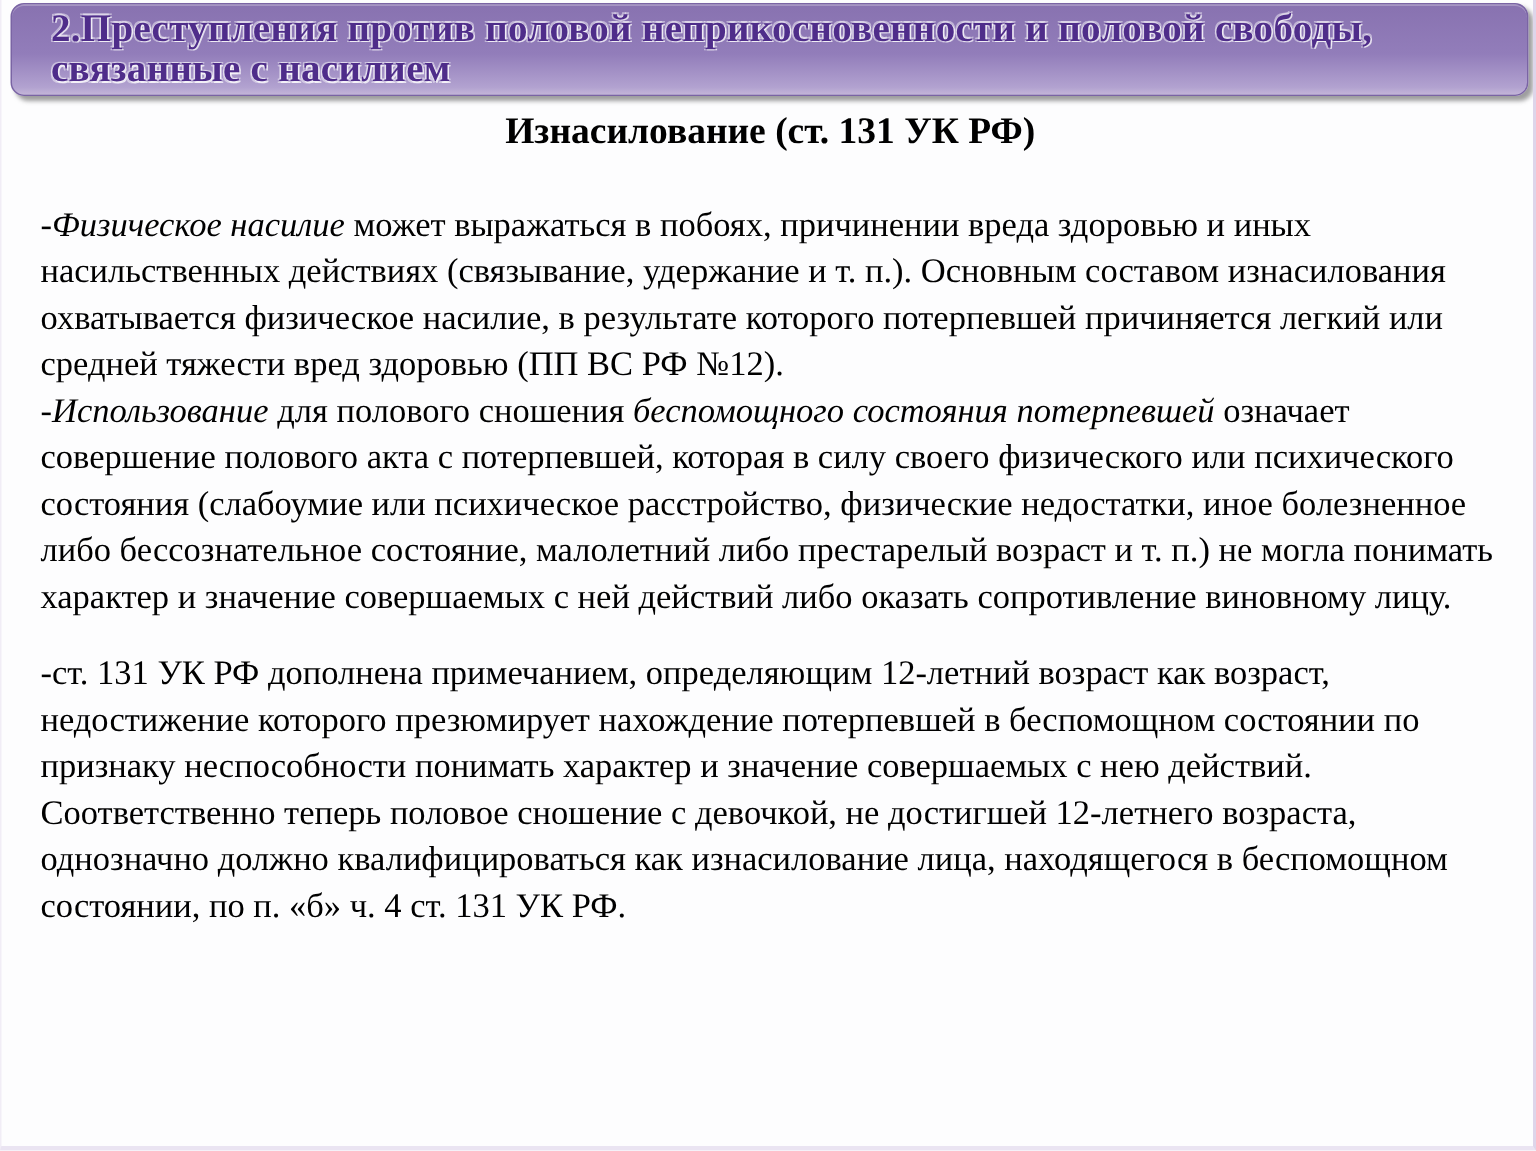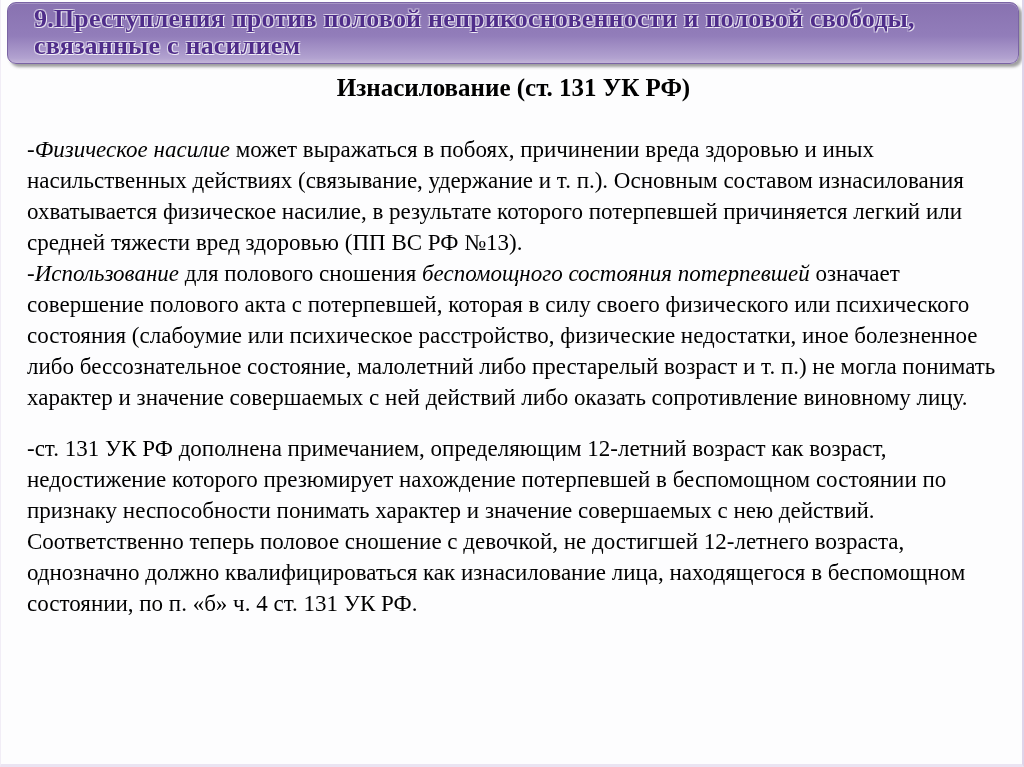--- a/index.html
+++ b/index.html
@@ -78,25 +78,25 @@
   }
   .paragraphs p.gap { margin-top: 20px; }
   .paragraphs em { }
 </style>
 </head>
 <body>
 
 <div class="slide">
 
   <div class="header-plaque">
-    <div class="header-text">9.Преступления против половой неприкосновенности и половой свободы, связанные с насилием</div>
+    <div class="header-text">2.Преступления против половой неприкосновенности и половой свободы, связанные с насилием</div>
   </div>
 
   <div class="body-area">
     <div class="subtitle">Изнасилование (ст. 131 УК РФ)</div>
     <div class="paragraphs" id="paragraphs">
-        <p><span>-</span><em>Физическое насилие</em><span> может выражаться в побоях, причинении вреда здоровью и иных насильственных действиях (связывание, удержание и т. п.). Основным составом изнасилования охватывается физическое насилие, в результате которого потерпевшей причиняется легкий или средней тяжести вред здоровью (ПП ВС РФ №13).</span></p>
+        <p><span>-</span><em>Физическое насилие</em><span> может выражаться в побоях, причинении вреда здоровью и иных насильственных действиях (связывание, удержание и т. п.). Основным составом изнасилования охватывается физическое насилие, в результате которого потерпевшей причиняется легкий или средней тяжести вред здоровью (ПП ВС РФ №12).</span></p>
         <p><span>-</span><em>Использование</em><span> для полового сношения </span><em>беспомощного состояния потерпевшей</em><span> означает совершение полового акта с потерпевшей, которая в силу своего физического или психического состояния (слабоумие или психическое расстройство, физические недостатки, иное болезненное либо бессознательное состояние, малолетний либо престарелый возраст и т. п.) не могла понимать характер и значение совершаемых с ней действий либо оказать сопротивление виновному лицу.</span></p>
         <p class="gap"><span>-ст. 131 УК РФ дополнена примечанием, определяющим 12-летний возраст как возраст, недостижение которого презюмирует нахождение потерпевшей в беспомощном состоянии по признаку неспособности понимать характер и значение совершаемых с нею действий. Соответственно теперь половое сношение с девочкой, не достигшей 12-летнего возраста, однозначно должно квалифицироваться как изнасилование лица, находящегося в беспомощном состоянии, по п. «б» ч. 4 ст. 131 УК РФ.</span></p>
       </div>
   </div>
 
 </div>
 
 </body></html>

